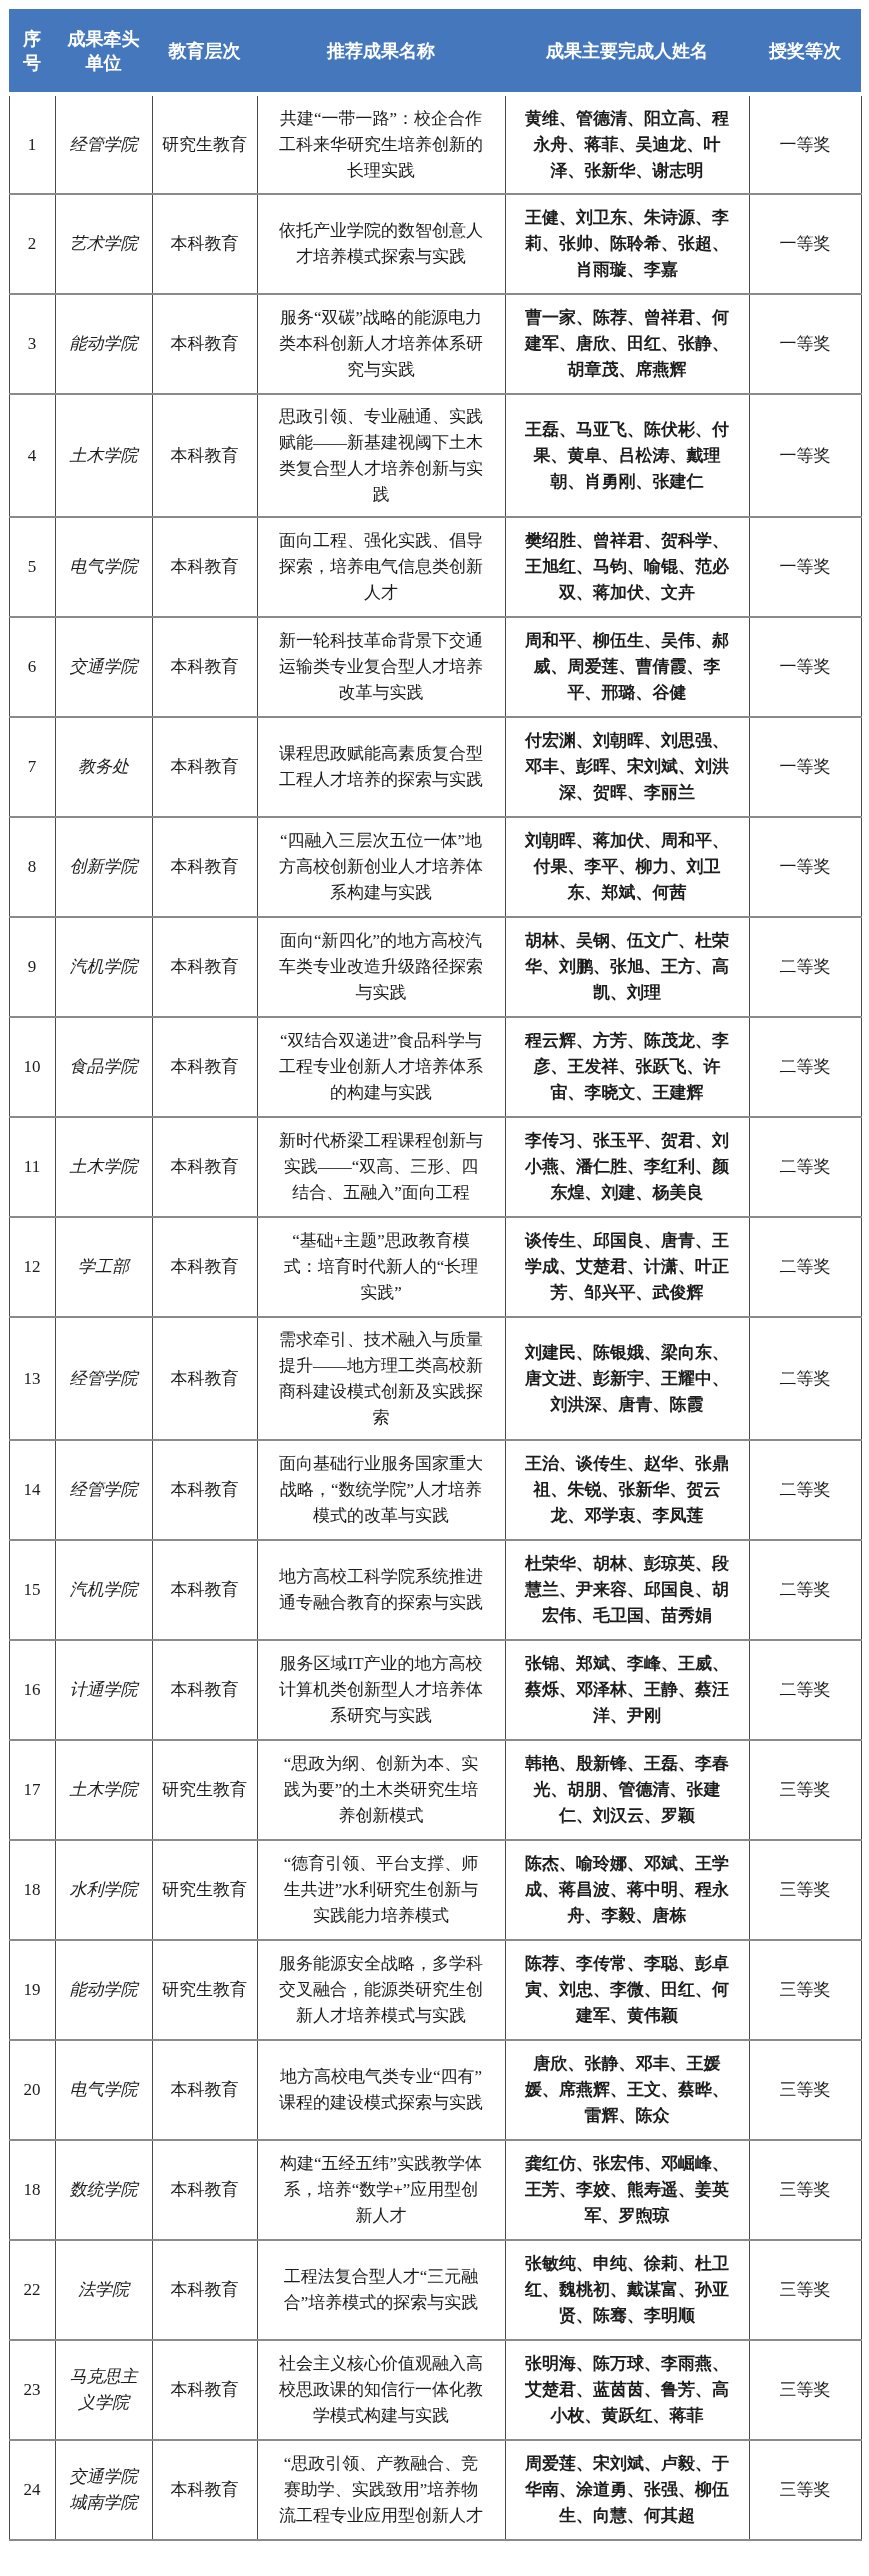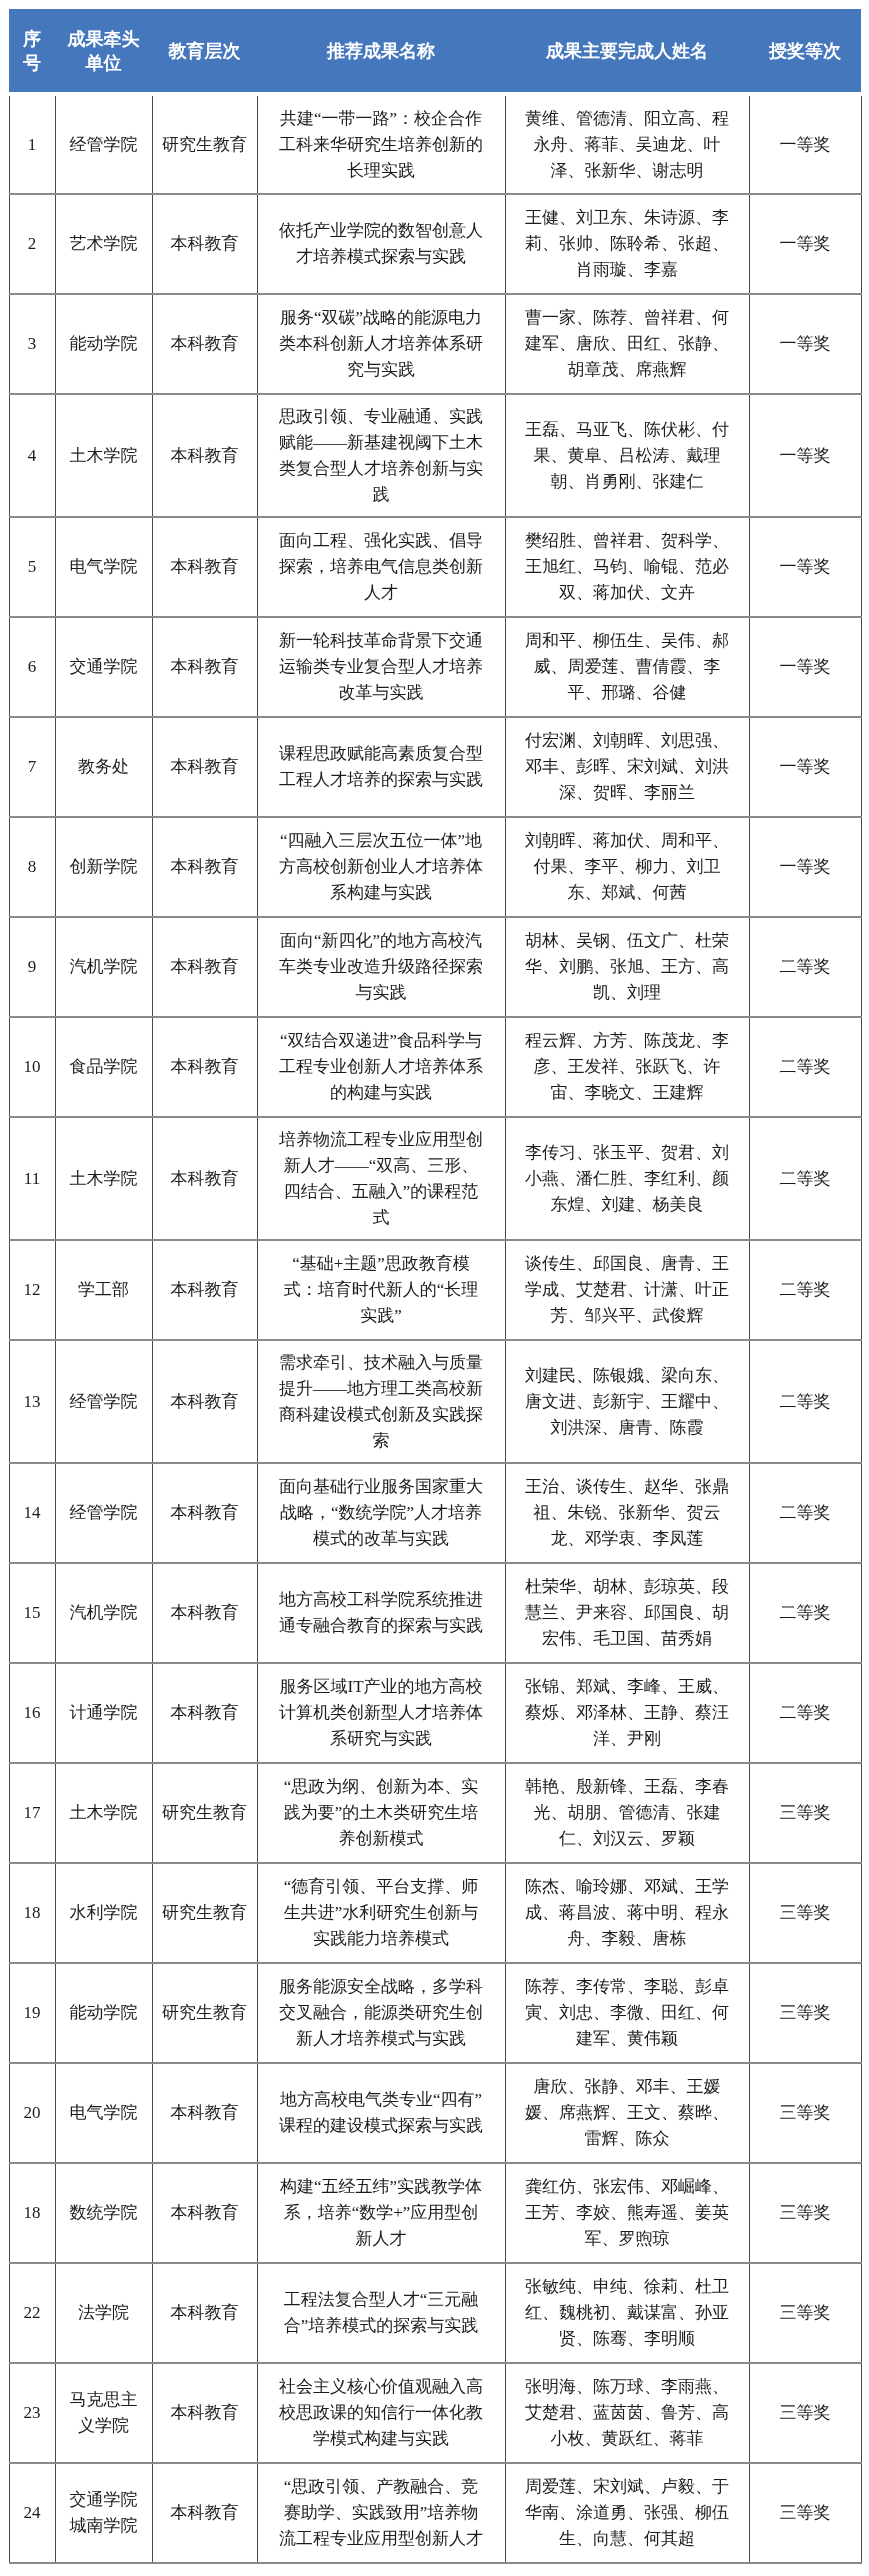--- a/index.html
+++ b/index.html
@@ -56,23 +56,23 @@
     text-align: center;
     vertical-align: middle;
     font-size: 17px;
     line-height: 26px;
     padding: 6.8px 5.1px;
     word-break: break-all;
     overflow-wrap: anywhere;
   }
   tbody tr:first-child td { border-top: 0.8px solid var(--row-separator); text-align: center; }
   tbody tr:last-child td { border-bottom: 2.5px solid var(--row-separator); }
-  td.cell-unit  { padding: 6.8px 11px; }
+  td.cell-unit  { padding: 6.8px 11px; font-style: italic; }
   td.cell-title { padding: 8.5px 18px; }
-  td.cell-names { padding: 8.5px 19.5px; }
+  td.cell-names { padding: 8.5px 19.5px; font-weight: bold; }
 </style>
 </head>
 <body>
 
 <div class="page">
   <table class="awards">
     <colgroup>
       <col class="c-index">
       <col class="c-unit">
       <col class="c-level">
@@ -179,21 +179,21 @@
           <td class="cell-level">本科教育</td>
           <td class="cell-title">“双结合双递进”食品科学与工程专业创新人才培养体系的构建与实践</td>
           <td class="cell-names">程云辉、方芳、陈茂龙、李彦、王发祥、张跃飞、许宙、李晓文、王建辉</td>
           <td class="cell-award">二等奖</td>
         </tr>
 
         <tr>
           <td class="cell-index">11</td>
           <td class="cell-unit">土木学院</td>
           <td class="cell-level">本科教育</td>
-          <td class="cell-title">培养物流工程专业应用型创新人才——“双高、三形、四结合、五融入”的课程范式</td>
+          <td class="cell-title">新时代桥梁工程课程创新与实践——“双高、三形、四结合、五融入”面向工程</td>
           <td class="cell-names">李传习、张玉平、贺君、刘小燕、潘仁胜、李红利、颜东煌、刘建、杨美良</td>
           <td class="cell-award">二等奖</td>
         </tr>
 
         <tr>
           <td class="cell-index">12</td>
           <td class="cell-unit">学工部</td>
           <td class="cell-level">本科教育</td>
           <td class="cell-title">“基础+主题”思政教育模式：培育时代新人的“长理实践”</td>
           <td class="cell-names">谈传生、邱国良、唐青、王学成、艾楚君、计潇、叶正芳、邹兴平、武俊辉</td>

